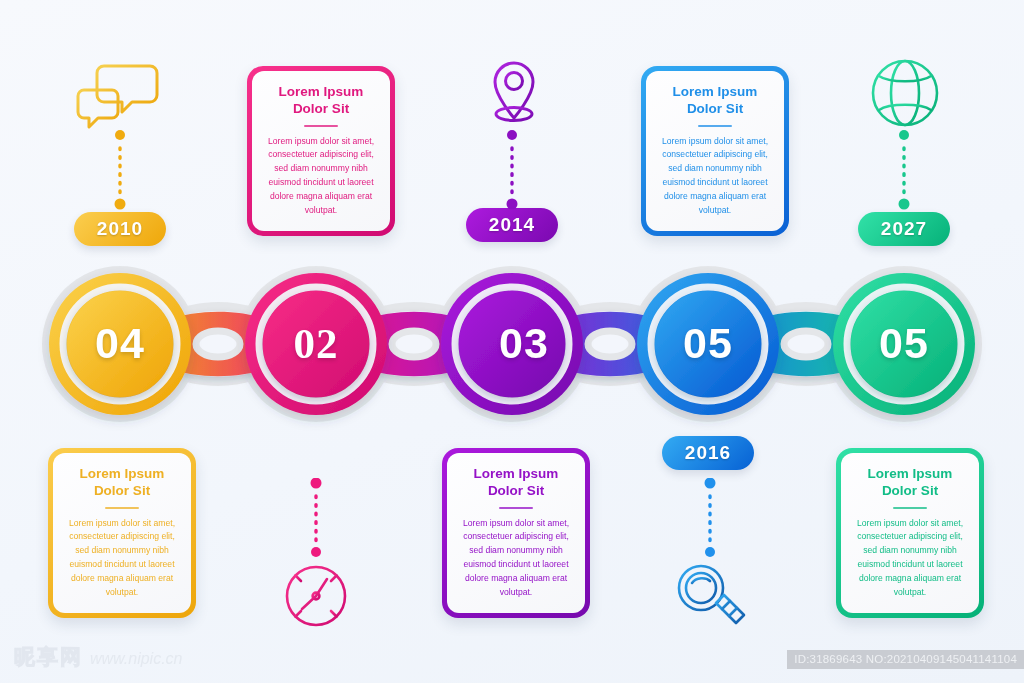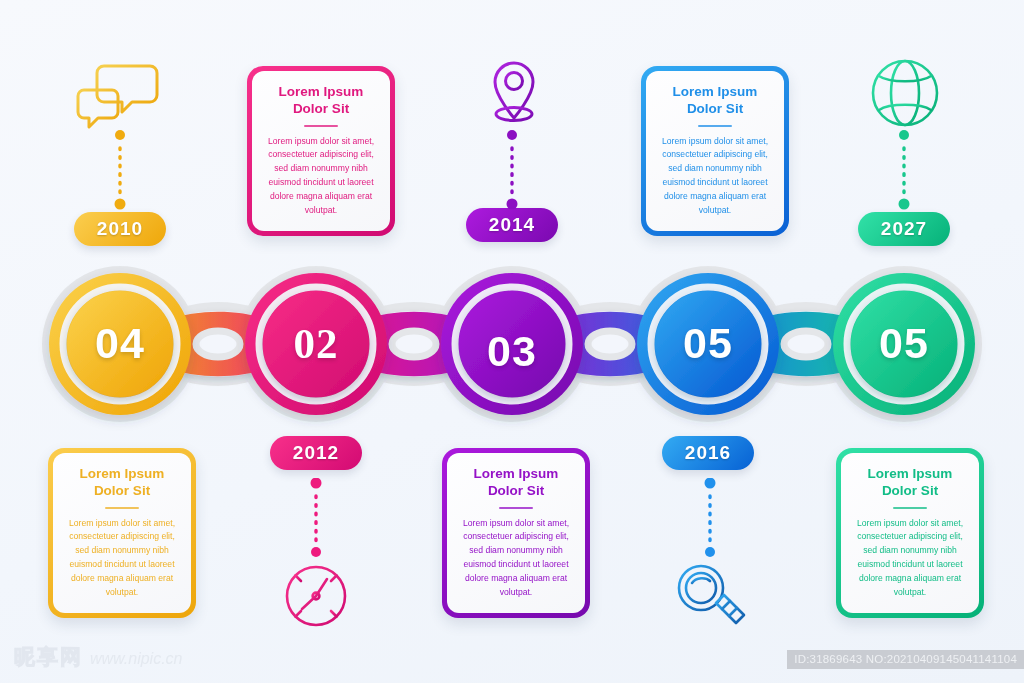--- a/index.html
+++ b/index.html
@@ -280,34 +280,30 @@
         <circle cx="120" cy="96" r="53" fill="url(#g1)"></circle>
         <circle cx="316" cy="96" r="53" fill="url(#g2)"></circle>
         <circle cx="512" cy="96" r="53" fill="url(#g3)"></circle>
         <circle cx="708" cy="96" r="53" fill="url(#g4)"></circle>
         <circle cx="904" cy="96" r="53" fill="url(#g5)"></circle>
       </g>
     </svg>
 
     <div class="node-num" style="left:60px; top:74px;">04</div>
     <div class="node-num" style="left:256px; top:74px;font-family:Liberation Serif, serif;">02</div>
-    <div class="node-num" style="left:452px; top:74px;margin-top:8px;">03</div>
+    <div class="node-num" style="left:464px; top:74px;">03</div>
     <div class="node-num" style="left:648px; top:74px;">05</div>
     <div class="node-num" style="left:844px; top:74px;">05</div>
   </div>
 
   <div class="year-badge down" style="left:74px; top:212px; background:linear-gradient(135deg,#fbce4f,#efa70a);">
     <span>2010</span>
     <span class="tail" style="background:#efa70a;"></span>
   </div>
 
-  <div class="year-badge up" style="left:270px; top:436px; background:linear-gradient(135deg,#f8308a,#d30a73);">
-    <span>2012</span>
-    <span class="tail" style="background:#f33289;"></span>
-  </div>
 
   <div class="year-badge down" style="left:466px; top:208px; background:linear-gradient(135deg,#ad1ade,#7a09b0);">
     <span>2014</span>
     <span class="tail" style="background:#8b0fc1;"></span>
   </div>
 
   <div class="year-badge up" style="left:662px; top:436px; background:linear-gradient(135deg,#33abf3,#0761d4);">
     <span>2016</span>
     <span class="tail" style="background:#2491ec;"></span>
   </div>

